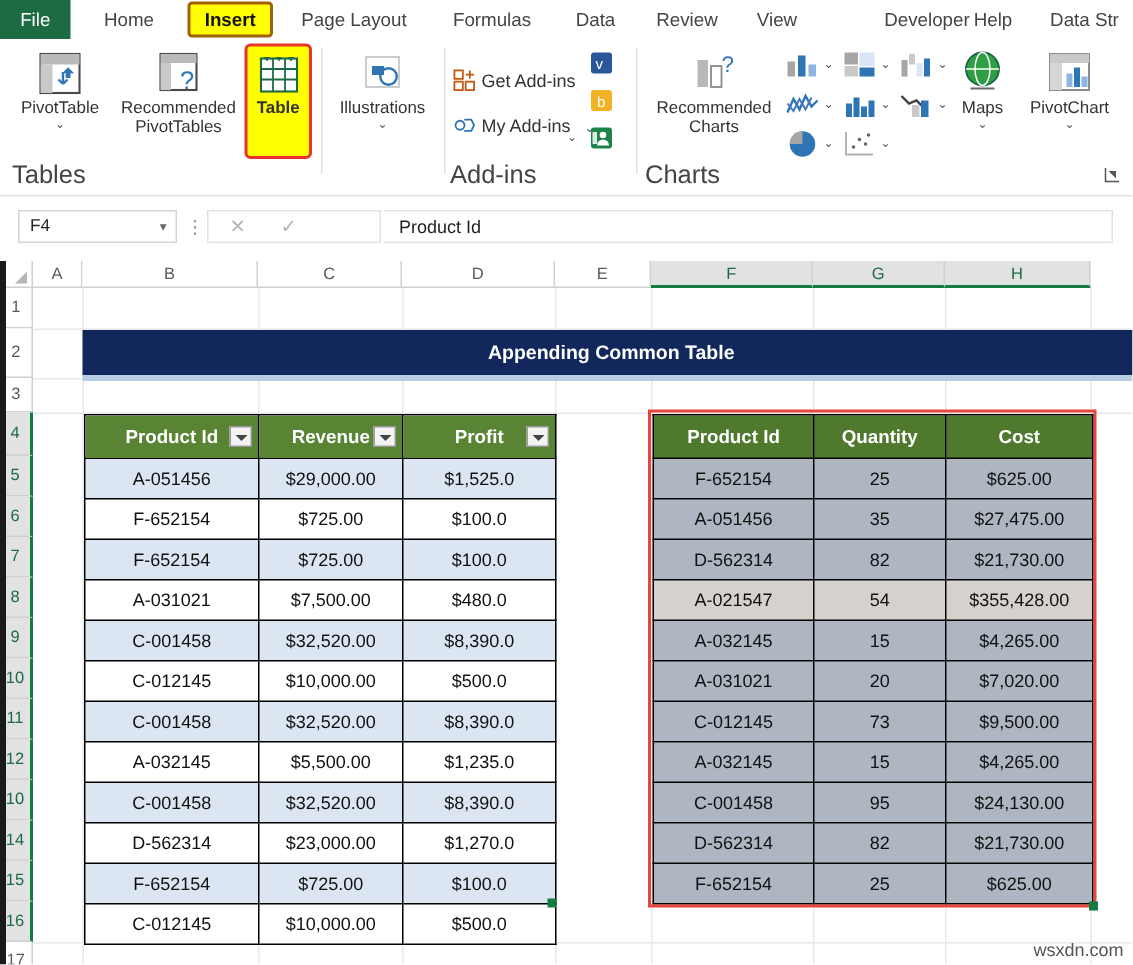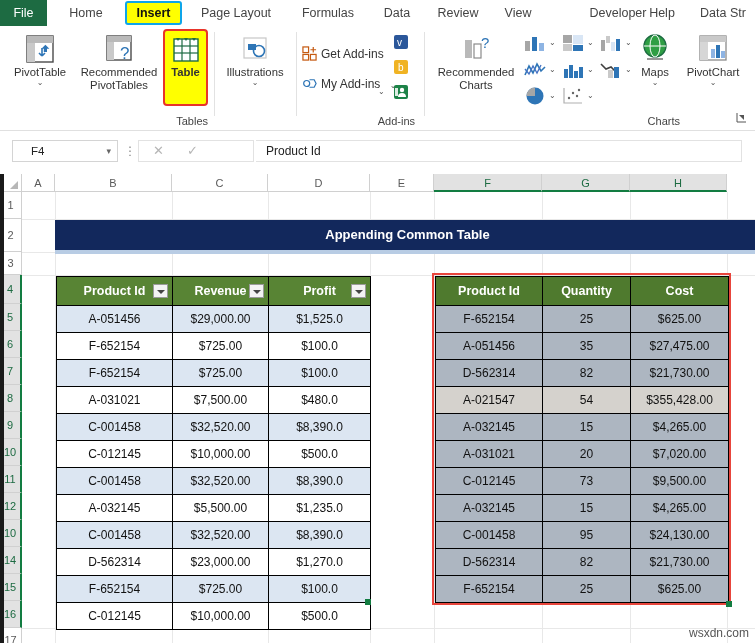--- a/index.html
+++ b/index.html
@@ -16,27 +16,27 @@
   .ribbon { position:absolute; left:0; top:0; width:755px; height:131px; background:#fff; }
   .tabbar { position:absolute; left:0; top:0; width:755px; height:26px; background:#fff; }
   .tab {
     position:absolute; top:0; height:26px; line-height:26px;
     font-size:12.5px; color:#444; text-align:center; white-space:nowrap;
   }
   .tab.file {
     left:0; width:47px; background:#1d6b42; color:#fff; font-size:12.5px;
   }
   .tab.active-hl {
-    background:#ffff00; color:#111; border:2px solid #0ea5e9; border-radius:3px;
+    background:#ffff00; color:#111; border:2px solid #a16207; border-radius:3px;
     height:24px; line-height:20px; top:1px; font-weight:600;
   }
   .ribbon-body { position:absolute; left:0; top:26px; width:755px; height:105px; background:#fff; }
   .rb-sep { position:absolute; top:6px; width:1px; height:84px; background:#e2e2e2; }
   .grp-label {
-    position:absolute; bottom:4px; font-size:11px; color:#444; text-align:right; white-space:nowrap;
+    position:absolute; bottom:4px; font-size:17px; color:#444; text-align:left; white-space:nowrap;
   }
   .ribbon-underline { position:absolute; left:0; top:130px; width:755px; height:1px; background:#e0e0e0; }
 
   .bigbtn { position:absolute; text-align:center; }
   .bigbtn .cap { font-size:11.3px; color:#333; line-height:13px; white-space:nowrap; }
   .caret { font-size:8px; color:#555; line-height:8px; }
 
   .tablebtn-hl {
     position:absolute; background:#ffff00; border:2.5px solid #e8342a; border-radius:4px;
   }
@@ -44,21 +44,21 @@
   .smallitem { position:absolute; font-size:12px; color:#333; white-space:nowrap; }
 
   
   .ic { position:absolute; }
 
   
   .fbar { position:absolute; left:0; top:136px; width:755px; height:34px; background:#fff; }
   .namebox {
     position:absolute; left:12px; top:4px; width:106px; height:22px;
     border:1px solid #d4d4d4; background:#fff; font-size:11.5px; color:#222;
-    line-height:20px; padding-left:18px;
+    line-height:20px; padding-left:7px;
   }
   .namebox .nb-caret { position:absolute; right:6px; top:0; color:#666; font-size:9px; }
   .dots { position:absolute; left:124px; top:8px; color:#888; font-size:12px; line-height:14px; }
   .fbtns {
     position:absolute; left:138px; top:4px; width:116px; height:22px;
     border:1px solid #e2e2e2; background:#fff;
   }
   .fbtns span { position:absolute; top:2px; font-size:13px; color:#b5b5b5; }
   .fx { position:absolute; left:84px; top:2px; font-size:12px; color:#555; font-style:italic;margin-top:44px; }
   .fcontent {

